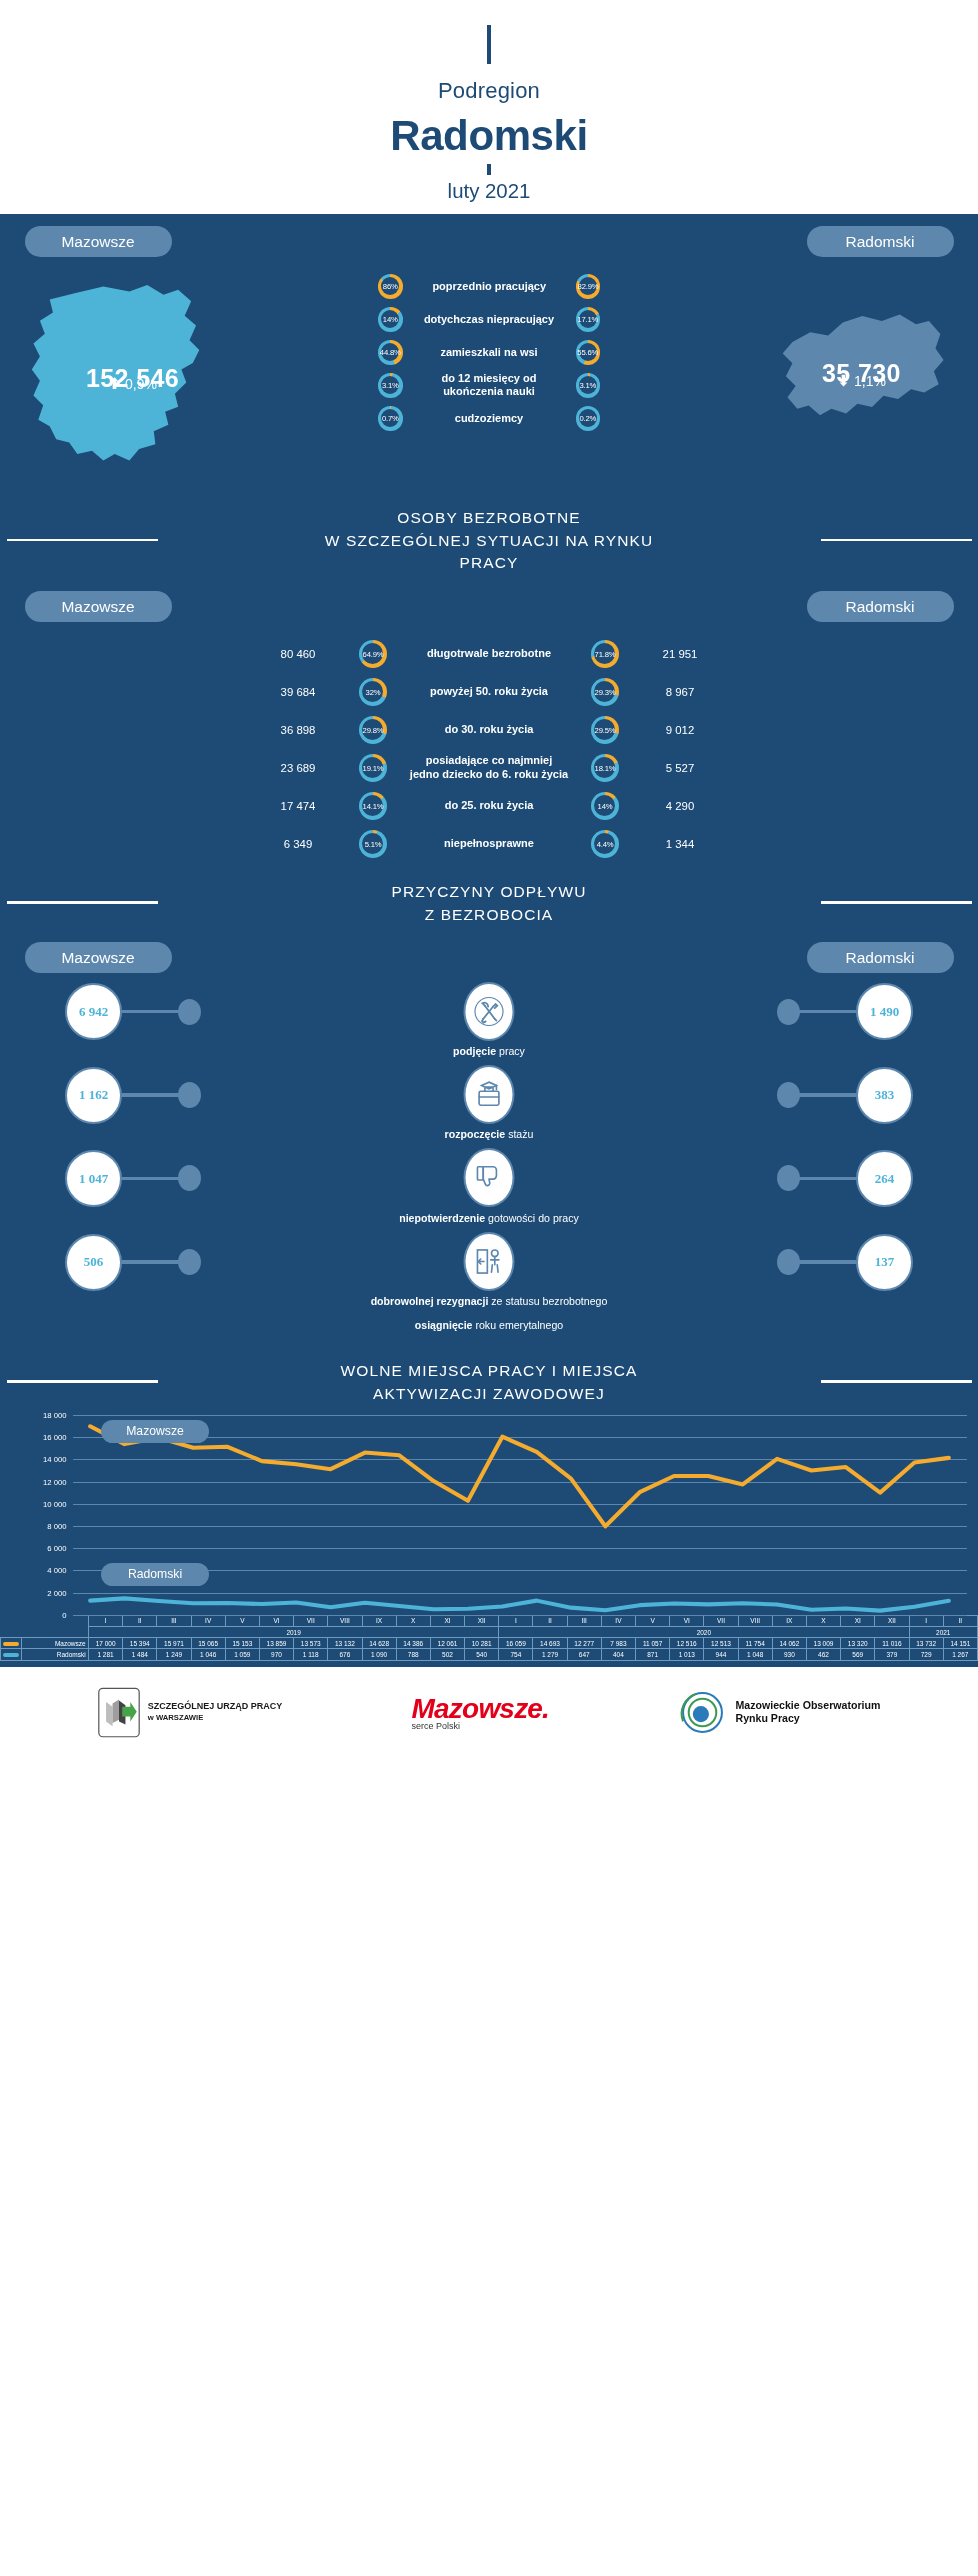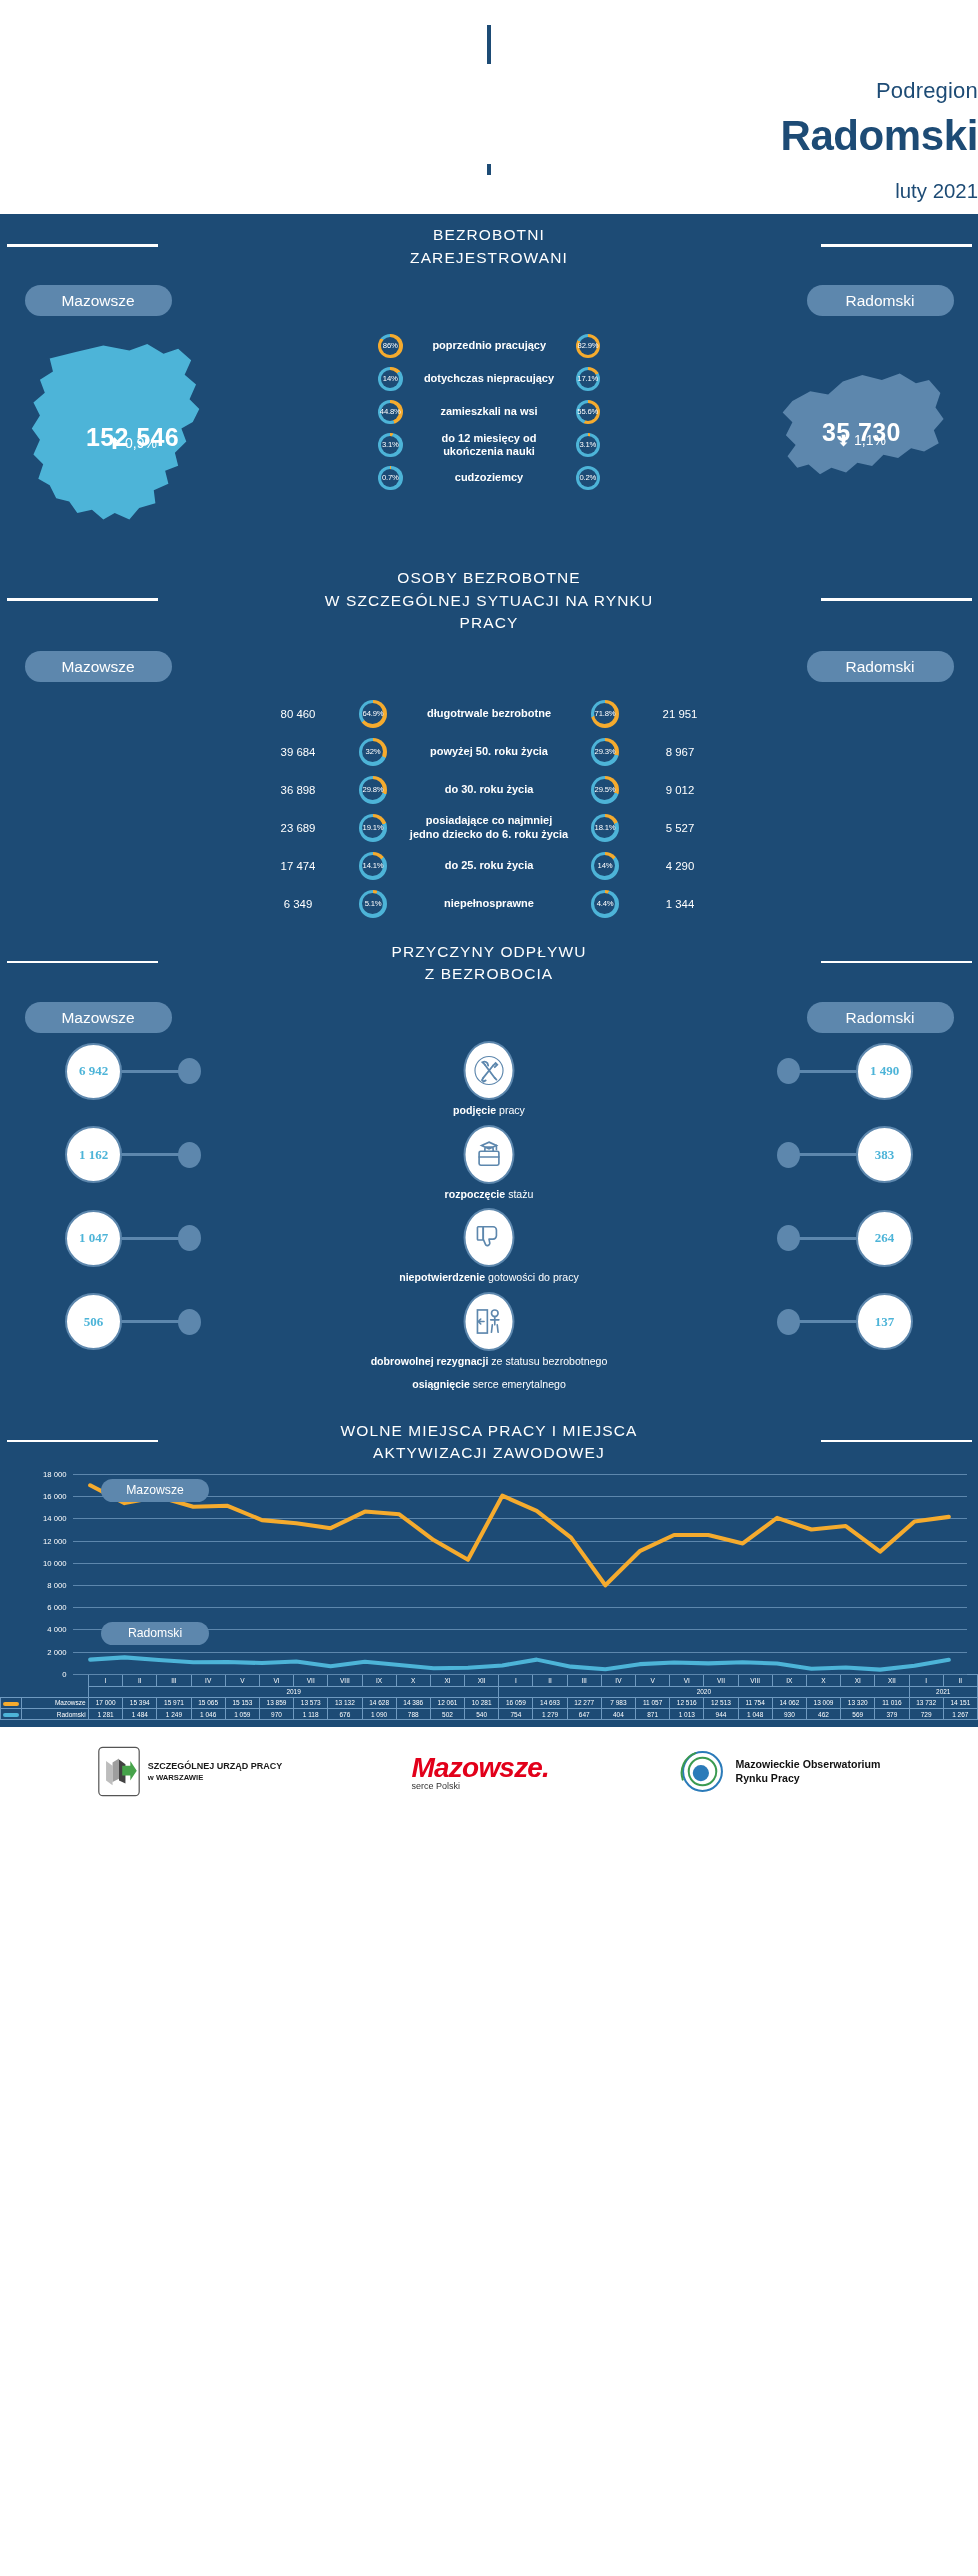--- a/index.html
+++ b/index.html
@@ -8,21 +8,21 @@
     background: #ffffff;
     font-family: "Liberation Sans", sans-serif;
     color: #ffffff;
   }
   .page { width: 978px; position: relative; }
 
   
   .header {
     background: #ffffff;
     padding: 24.5px 0 11.4px 0;
-    text-align: right;
+    text-align: center;
     color: #1d4b75;
   }
   .tick-tall { width: 3.3px; height: 39px; background: #1d4b75; margin: 0 auto 14.7px auto; }
   .tick-short { width: 4.9px; height: 11.4px; background: #1d4b75; margin: 3.3px auto 4.9px auto; }
   .hdr-pod { font-size: 22px; font-weight: 400; letter-spacing: 0.2px; }
   .hdr-name { font-size: 42px; font-weight: 700; letter-spacing: -0.4px; margin-top: 8.2px;}
   .hdr-date { font-size: 20.4px; font-weight: 400; }
 
   
   .body-blue { background: #1d4b75; padding-bottom: 6.5px; }
@@ -172,28 +172,20 @@
   <div class="header">
     <div class="tick-tall"></div>
     <div class="hdr-pod">Podregion</div>
     <div class="hdr-name">Radomski</div>
     <div class="tick-short"></div>
     <div class="hdr-date">luty 2021</div>
   </div>
 
   <div class="body-blue">
 
-    <div class="sect-title-wrap">
-      <div class="rule-left"></div>
-      <div class="rule-right"></div>
-      <div class="sect-title">
-        <div>BEZROBOTNI</div>
-        <div>ZAREJESTROWANI</div>
-      </div>
-    </div>
 
     <div class="pill-row">
       <div class="pill">Mazowsze</div>
       <div class="pill">Radomski</div>
     </div>
 
     <div class="sec1">
 
       <div class="map-left">
         <svg viewBox="0 0 260 230" width="212" height="187">
@@ -487,21 +479,21 @@
               <g fill="none" stroke="#5d87ad" stroke-width="2" stroke-linecap="round">
                 <rect x="6" y="6" width="12" height="28"></rect>
                 <path d="M14 20 h-7 m3 -3 l-3 3 l3 3"></path>
                 <circle cx="27" cy="10" r="4"></circle>
                 <path d="M27 14 v10 M22 18 h10 M24 24 l-1 9 M30 24 l1 9"></path>
               </g>
             </svg>
           </div>
         </div>
         <div class="r3-caption"><b>dobrowolnej rezygnacji</b><i> ze statusu bezrobotnego</i></div>
-        <div class="r3-caption"><b>osiągnięcie</b><i> serce emerytalnego</i></div>
+        <div class="r3-caption"><b>osiągnięcie</b><i> roku emerytalnego</i></div>
       </div>
 
     <div class="sect-title-wrap">
       <div class="rule-left"></div>
       <div class="rule-right"></div>
       <div class="sect-title">
         <div>WOLNE MIEJSCA PRACY I MIEJSCA</div>
         <div>AKTYWIZACJI ZAWODOWEJ</div>
       </div>
     </div>

